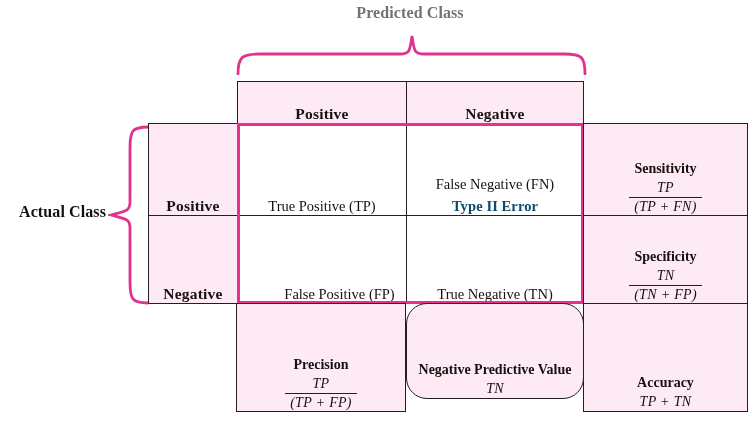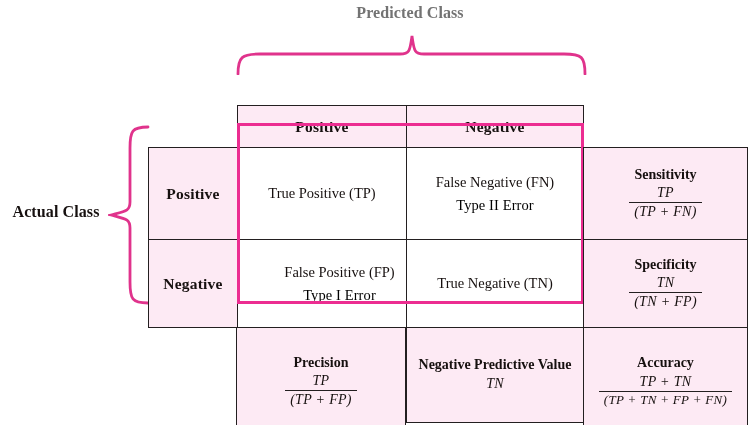--- a/index.html
+++ b/index.html
@@ -34,21 +34,21 @@
     width: 354px;
     height: 42px;
   }
 
   
   #actual-class-label {
     position: absolute;
     left: 6px;
     top: 203px;
     width: 100px;
-    text-align: center;
+    text-align: right;
     font-weight: bold;
     font-size: 16px;
     color: #16100f;
     letter-spacing: .1px;
   }
   #left-brace {
     position: absolute;
     left: 108px;
     top: 124px;
     width: 42px;
@@ -56,41 +56,40 @@
   }
 
   
   .cell {
     position: absolute;
     box-sizing: border-box;
     border: 1.6px solid #231f20;
     display: flex;
     flex-direction: column;
     align-items: center;
-    justify-content: center;
+    justify-content: flex-end;
     text-align: center;
     color: #16100f;
-    margin-top: 24px;
   }
   .tinted  { background: #fdeaf4; }
   .plain   { background: #ffffff; }
 
   .hdr {
     font-weight: bold;
     font-size: 15.5px;
     letter-spacing: .2px;
   }
   .body-text {
     font-size: 14.5px;
     line-height: 1.25;
   }
   .err-text {
-    font-weight: normal;
+    font-weight: bold;
     font-size: 14.5px;
-    color: #000000;
+    color: #0c4a6e;
     margin-top: 5px;
     letter-spacing: .1px;
   }
   .metric-title {
     font-weight: bold;
     font-size: 14px;
     line-height: 1.2;
     margin-bottom: 2px;
   }
 
@@ -163,21 +162,20 @@
   <span class="body-text">True Positive (TP)</span>
 </div>
 
 <div class="cell plain" style="left:406px; top:123px; width:178px; height:93px;">
   <span class="body-text">False Negative (FN)</span>
   <span class="err-text">Type II Error</span>
 </div>
 
 <div class="cell plain" style="left:237px; top:215px; width:170px; height:89px;padding-left:35px;">
   <span class="body-text">False Positive (FP)</span>
-  <span class="err-text">Type I Error</span>
 </div>
 
 <div class="cell plain" style="left:406px; top:215px; width:178px; height:89px;">
   <span class="body-text">True Negative (TN)</span>
 </div>
 
 <div id="core-highlight"></div>
 
 <div class="cell tinted" style="left:583px; top:123px; width:165px; height:93px;">
   <span class="metric-title">Sensitivity</span>
@@ -196,26 +194,25 @@
 </div>
 
 <div class="cell tinted" style="left:236px; top:303px; width:170px; height:109px;">
   <span class="metric-title">Precision</span>
   <span class="frac">
     <span class="num">TP</span>
     <span class="den">(TP + FP)</span>
   </span>
 </div>
 
-<div class="cell tinted" style="left:406px; top:303px; width:178px; height:96px;">
+<div class="cell tinted" style="left:406px; top:303px; width:178px; height:96px;border-radius:21px;">
   <span class="metric-title" style="max-width:160px;">Negative Predictive Value</span>
   <span class="frac">
     <span class="num">TN</span>
   </span>
 </div>
 
 <div class="cell tinted" style="left:583px; top:303px; width:165px; height:109px;">
   <span class="metric-title">Accuracy</span>
   <span class="frac">
     <span class="num">TP + TN</span>
-    <span class="den" style="font-size:13px;">(TP + TN + FP + FN)</span>
   </span>
 </div>
 
 </body></html>

